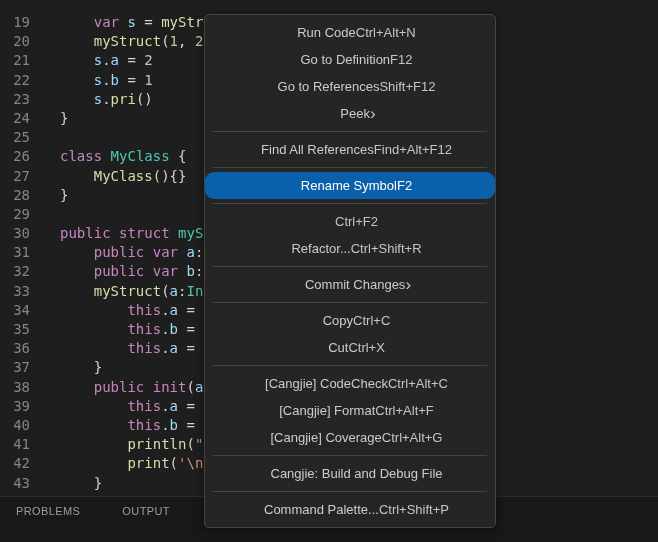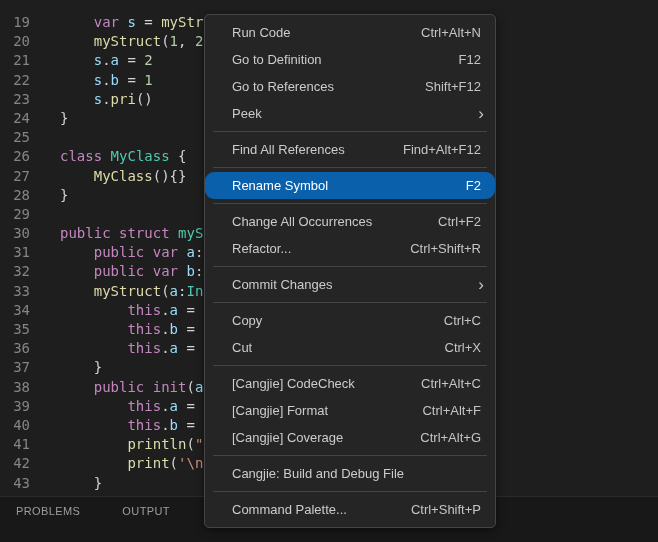--- a/index.html
+++ b/index.html
@@ -31,21 +31,21 @@
     font-size:11px;letter-spacing:.4px;color:#9d9d9d;text-transform:uppercase;cursor:pointer;
   }
 
   .menu{
     position:absolute;left:204px;top:14px;width:292px;box-sizing:border-box;
     background:var(--menu_bg);border:1px solid var(--menu_border);border-radius:5px;
     box-shadow:0 2px 8px rgba(0,0,0,.5);padding:4px 0;z-index:10;
     font-size:13px;color:var(--menu_fg);
   }
   .menu-item{
-    height:27px;display:flex;align-items:center;justify-content:space-between;
+    height:27px;display:flex;align-items:center;justify-content:center;
     padding:0 14px 0 27px;cursor:pointer;
   }
   .menu-item.selected{background:var(--selection_bg);color:var(--selection_fg);border-radius:9px;}
   .menu-item.selected .mi-key{color:var(--selection_fg);}
   .mi-label{white-space:nowrap;}
   .mi-key{color:#c5c5c5;white-space:nowrap;}
   .mi-sub{color:#c5c5c5;font-size:17px;line-height:1;margin-right:-3px;}
   .menu-sep{height:1px;background:var(--menu_border);margin:4px 8px;}
 </style>
 </head>
@@ -112,21 +112,20 @@
       <span class="mi-label">Find All References</span>
       <span class="mi-key">Find+Alt+F12</span>
     </div>
     <div class="menu-sep"></div>
     <div class="menu-item selected">
       <span class="mi-label">Rename Symbol</span>
       <span class="mi-key">F2</span>
     </div>
     <div class="menu-sep"></div>
     <div class="menu-item">
-      <span class="mi-label">Change All Occurrences</span>
       <span class="mi-key">Ctrl+F2</span>
     </div>
     <div class="menu-item">
       <span class="mi-label">Refactor...</span>
       <span class="mi-key">Ctrl+Shift+R</span>
     </div>
     <div class="menu-sep"></div>
     <div class="menu-item">
       <span class="mi-label">Commit Changes</span>
       <span class="mi-sub">›</span>

